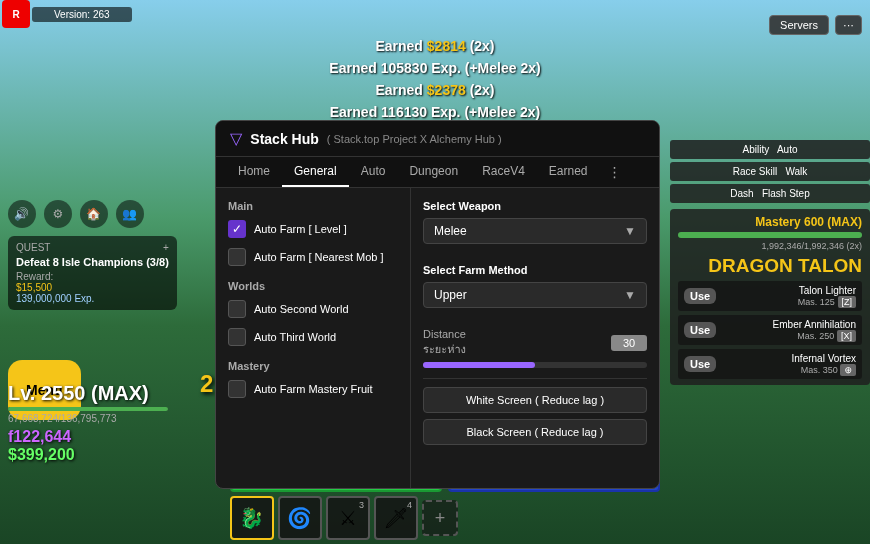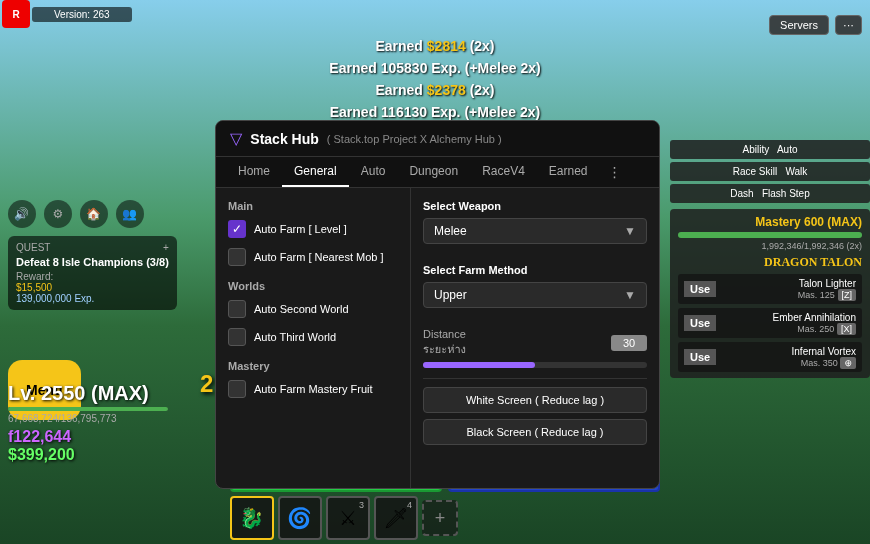--- a/index.html
+++ b/index.html
@@ -263,42 +263,41 @@
       border-radius: 3px;
       width: 100%;
     }
     .mastery-sub {
       font-size: 9px;
       color: #aaa;
       text-align: right;
     }
     .dragon-title {
       color: #f5c518;
-      font-size: 12px;
+      font-size: 19px;
       font-weight: bold;
       text-align: right;
       margin-top: 4px;
-      font-family: Liberation Serif, serif;
     }
     .use-row {
       display: flex;
       justify-content: space-between;
       align-items: center;
       background: rgba(20,20,20,0.8);
       padding: 4px 6px;
       margin-top: 4px;
       border-radius: 3px;
     }
     .use-label {
       background: #555;
       color: white;
       font-size: 11px;
       font-weight: bold;
       padding: 2px 6px;
-      border-radius: 0;
+      border-radius: 6px;
       cursor: pointer;
     }
     .use-info {
       text-align: right;
       font-size: 10px;
       color: white;
     }
     .use-mas { color: #aaa; font-size: 9px; }
     .use-key {
       background: #666;

